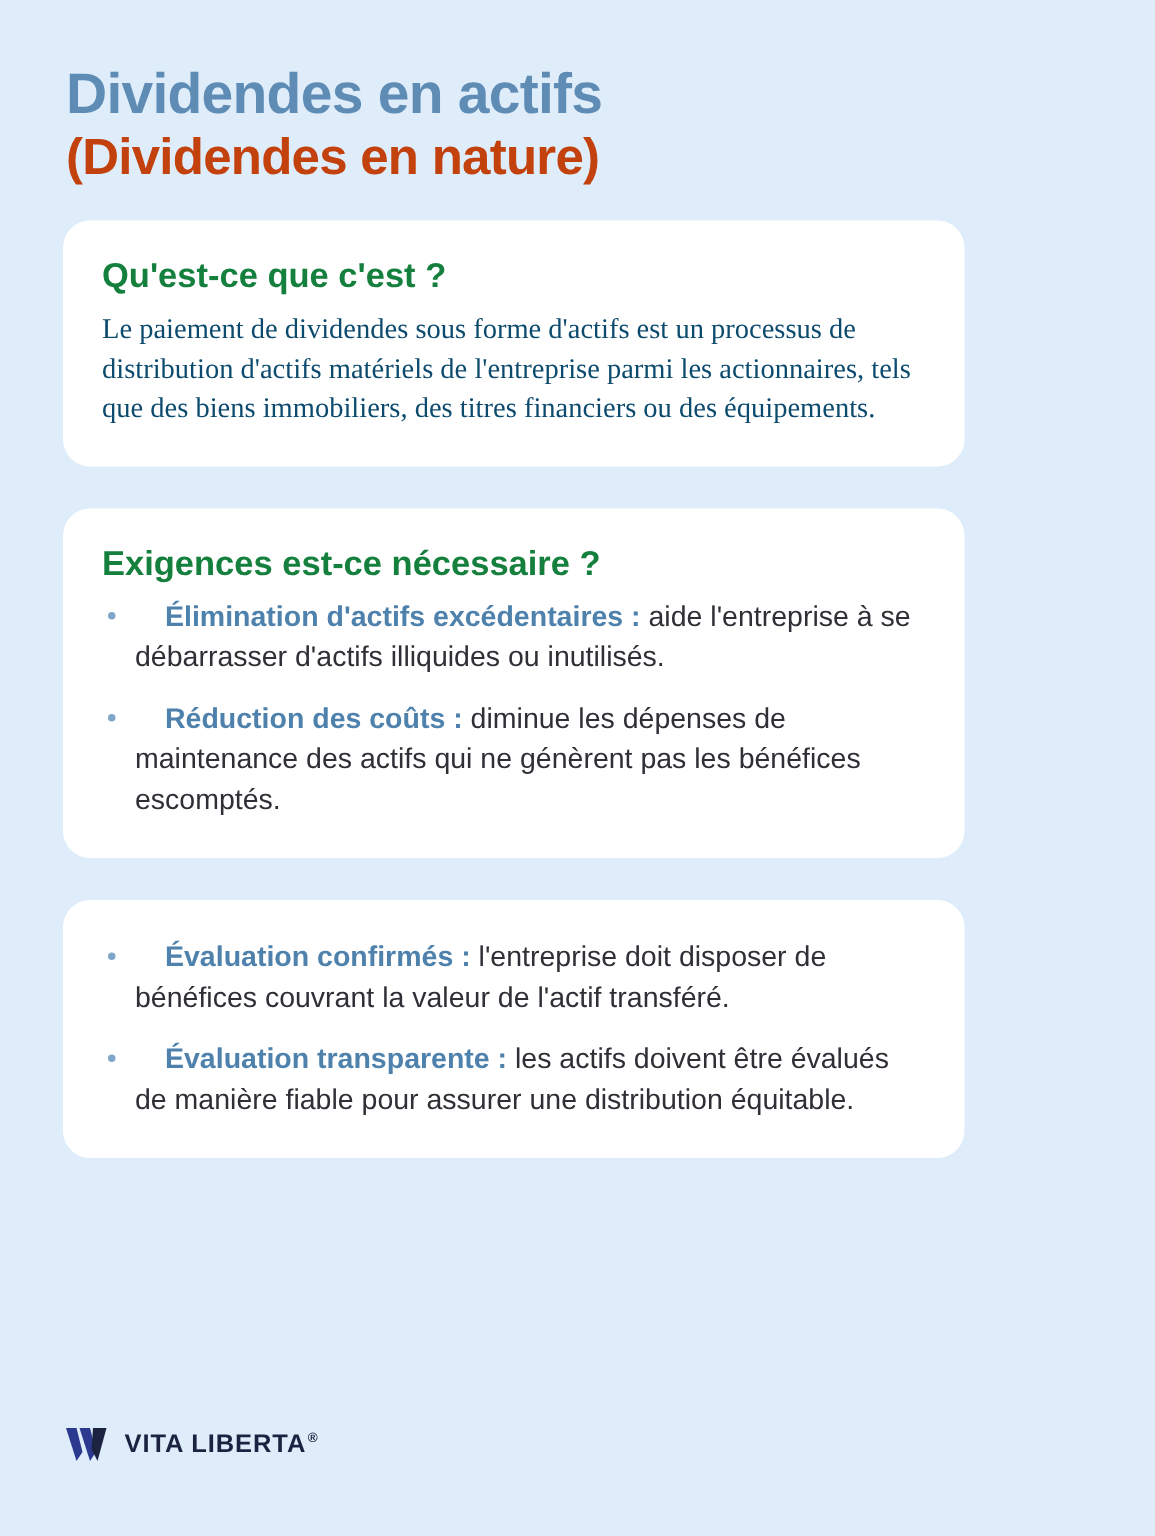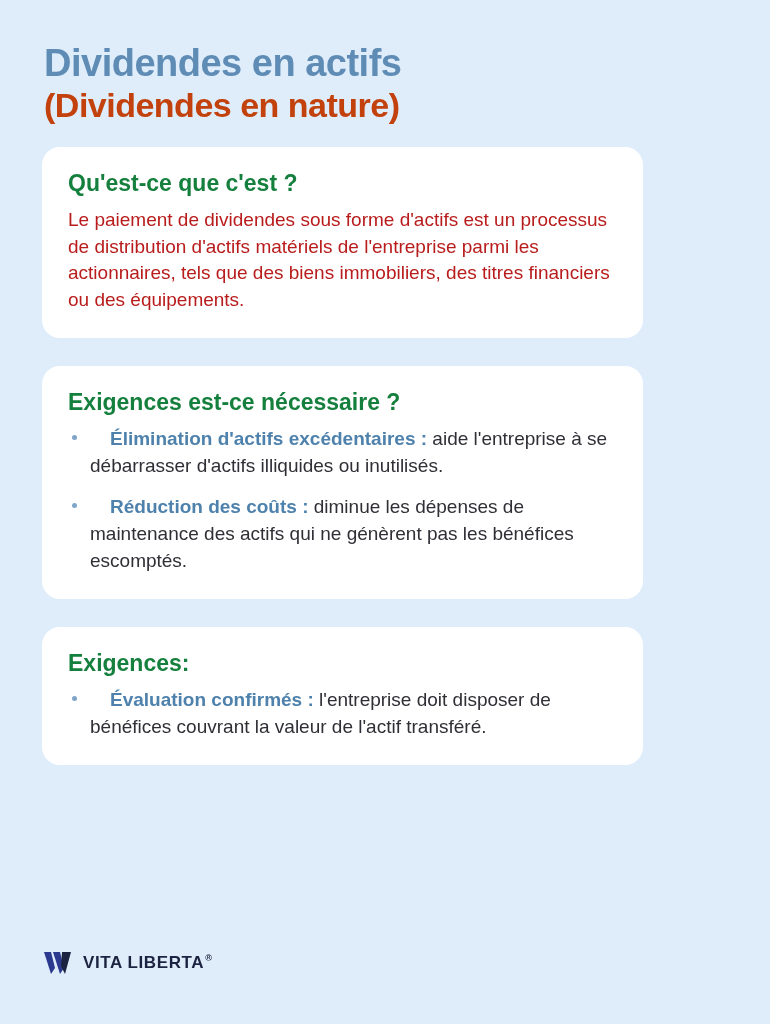--- a/index.html
+++ b/index.html
@@ -46,23 +46,24 @@
   }
   .card-title {
     font-size: 23px;
     font-weight: bold;
     color: #15803d;
     margin: 0 0 8px 0;
     line-height: 1.3;
   }
   .card-body {
     font-size: 19px;
-    color: #b91c1c;
+    color: #0c4a6e;
     line-height: 1.42;
     margin: 0;
+    font-family: Liberation Serif, serif;
   }
   ul.bullets {
     list-style: none;
     margin: 4px 0 0 0;
     padding: 0;
   }
   ul.bullets li {
     position: relative;
     padding-left: 22px;
     font-size: 19px;
@@ -137,25 +138,28 @@
         <span class="lead">Élimination d'actifs excédentaires :</span><span> aide l'entreprise à se débarrasser d'actifs illiquides ou inutilisés.</span>
       </li>
       <li>
         <span class="dot"></span>
         <span class="lead">Réduction des coûts :</span><span> diminue les dépenses de maintenance des actifs qui ne génèrent pas les bénéfices escomptés.</span>
       </li>
     </ul>
   </div>
 
   <div class="card">
-    <h2 class="card-title">Exigences:</h2>
     <ul class="bullets">
       <li>
         <span class="dot"></span>
         <span class="lead">Évaluation confirmés :</span><span> l'entreprise doit disposer de bénéfices couvrant la valeur de l'actif transféré.</span>
+      </li>
+      <li>
+        <span class="dot"></span>
+        <span class="lead">Évaluation transparente :</span><span> les actifs doivent être évalués de manière fiable pour assurer une distribution équitable.</span>
       </li>
     </ul>
   </div>
 
   <div class="footer">
     <svg class="logo-mark" viewBox="0 0 30 26">
       <polygon points="0,2 7,2 11,18 7,24" fill="#2b3a8f"></polygon>
       <polygon points="9,2 16,2 20,18 16,24" fill="#2b3a8f"></polygon>
       <polygon points="18,2 27,2 21,24 17,16" fill="#1b2340"></polygon>
     </svg>

